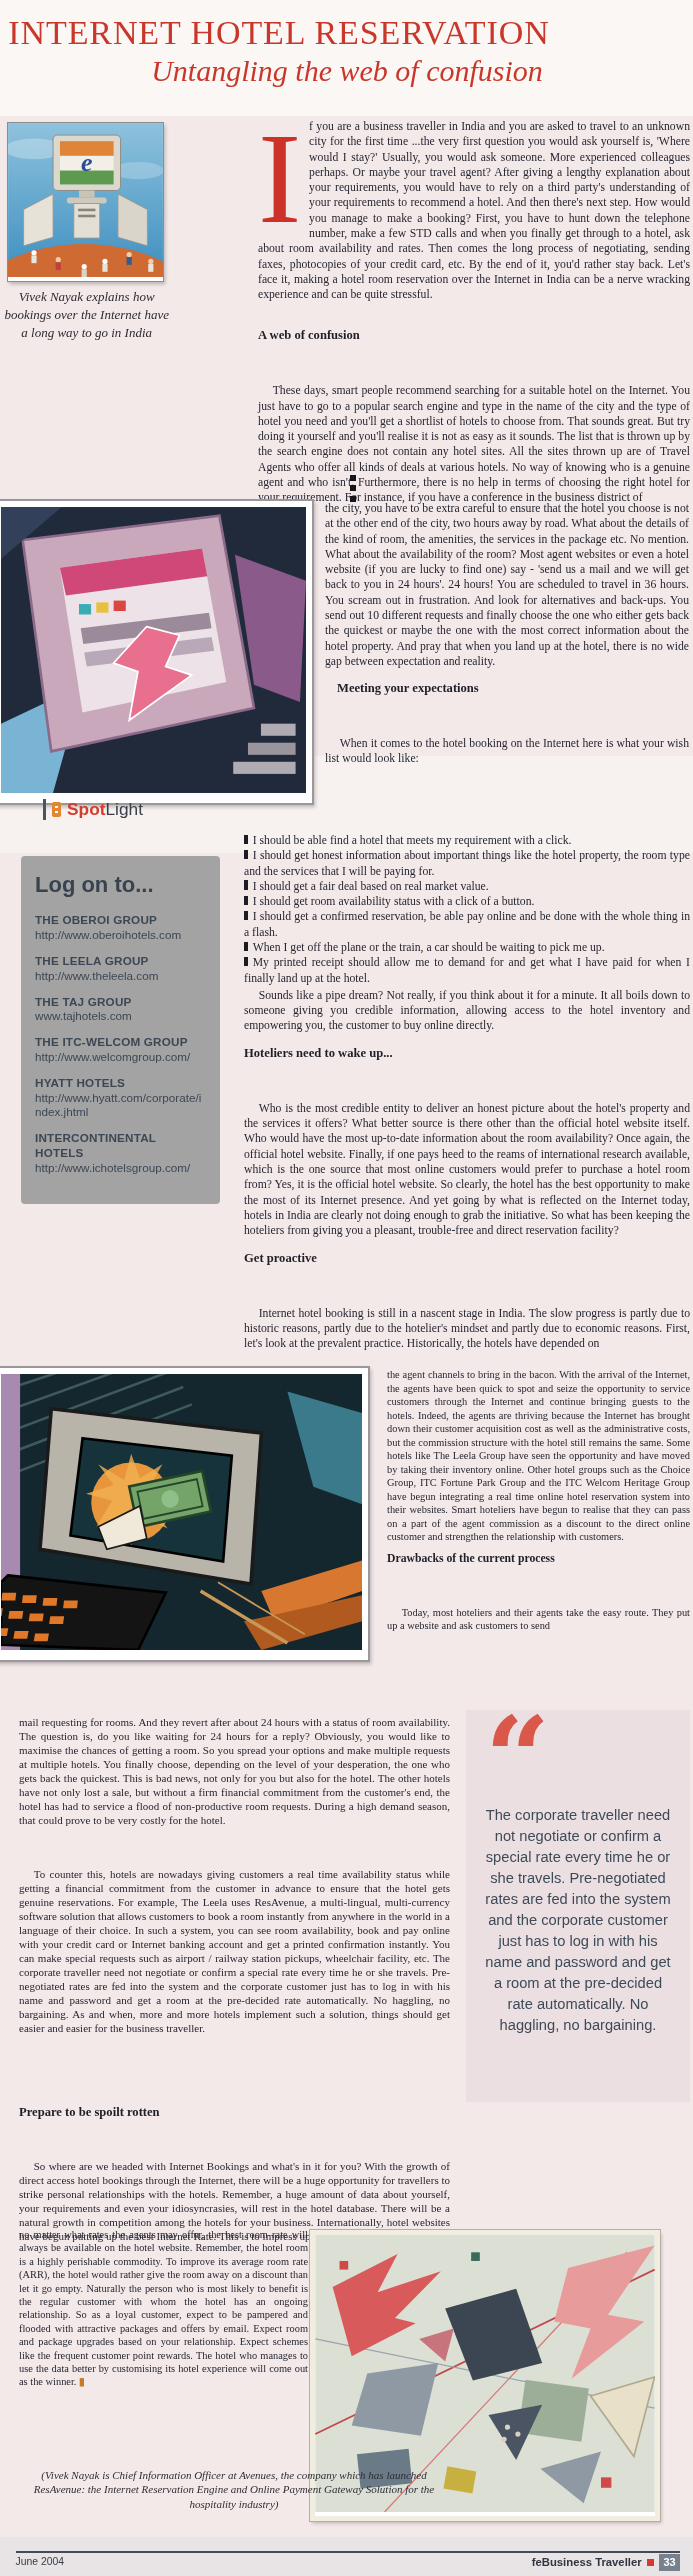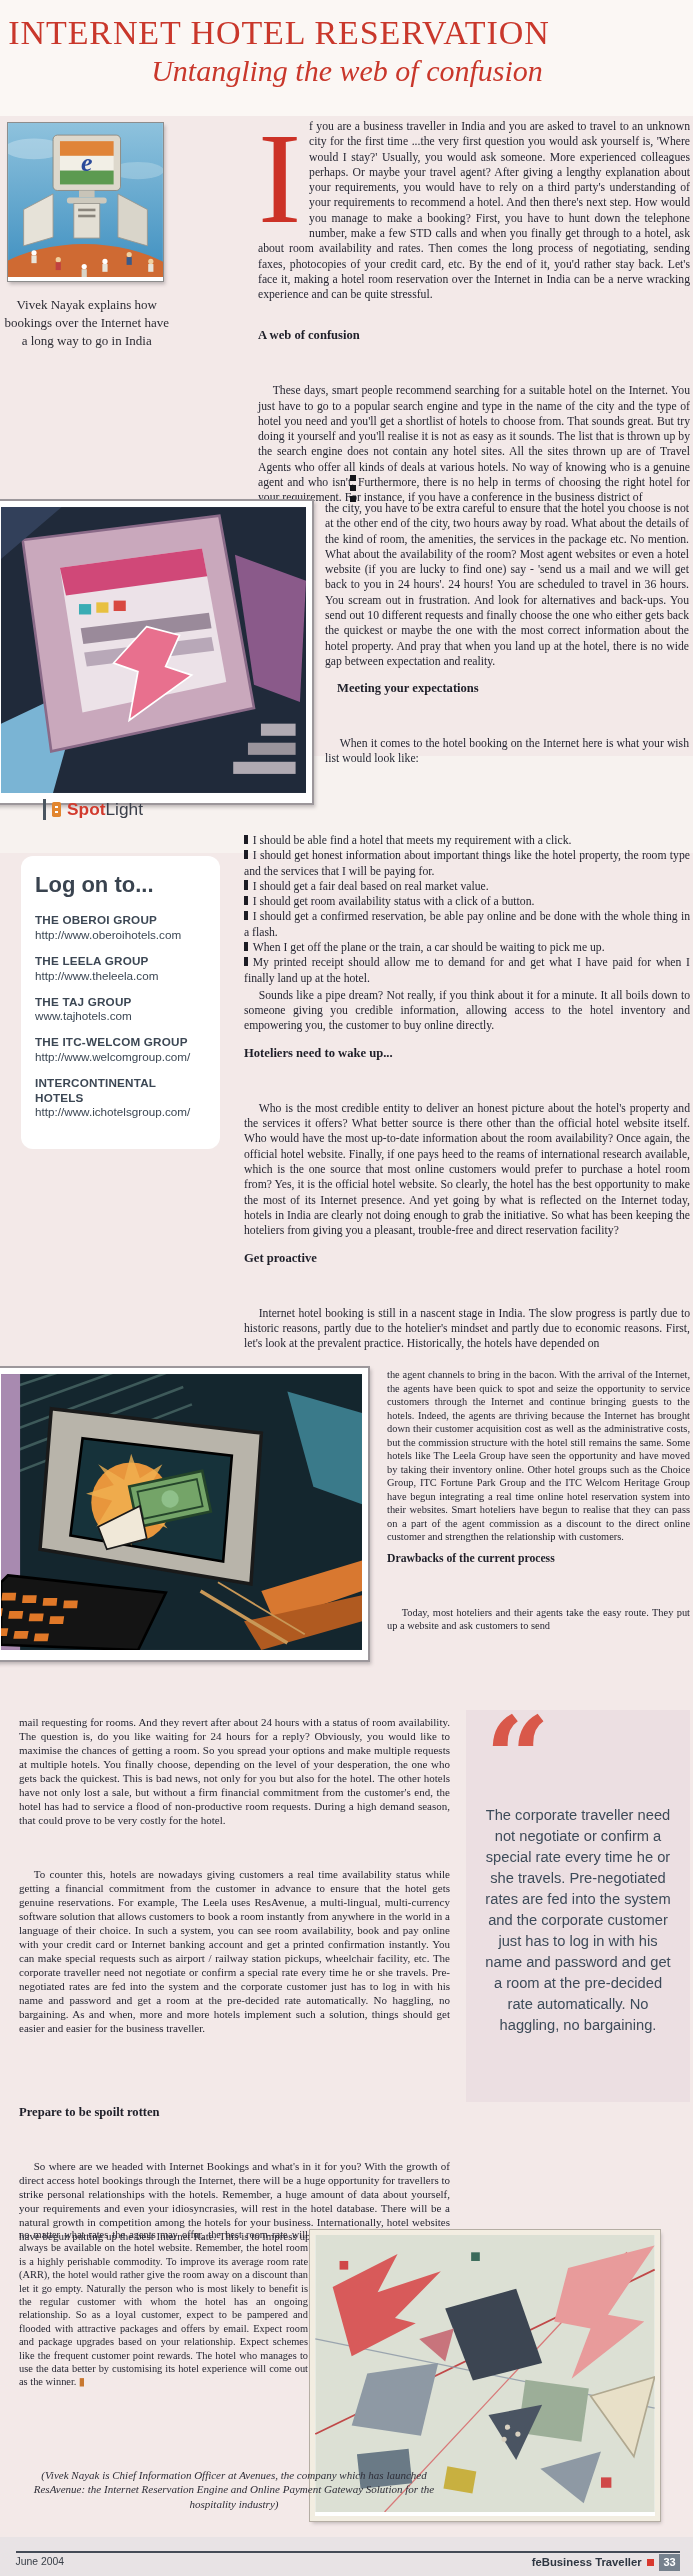--- a/index.html
+++ b/index.html
@@ -12,21 +12,21 @@
 
   #page-title{top:14px;left:0;width:558px;text-align:center;color:#c9372b;font-size:34px;letter-spacing:0.9px;font-family:"Liberation Serif",serif;}
   #page-subtitle{top:54px;left:0;width:694px;text-align:center;color:#c9372b;font-size:30px;font-style:italic;font-family:"Liberation Serif",serif;}
 
   .illus-frame{position:absolute;background:#fff;border:2.6px solid #9c979b;padding:6px;box-shadow:1.7px 2.6px 3.5px rgba(90,80,85,.35);}
   #img1{top:122px;left:7px;border:1.7px solid #8d8d8d;padding:0;}
   #img2{top:499px;left:-7px;}
   #img3{top:1366px;left:-7px;}
   #img4{top:2230px;left:310px;border:5.2px solid #f2ede1;outline:0.9px solid #b5aea4;padding:0;}
 
-  #lead-caption{top:288px;left:1.7px;width:170px;text-align:center;font-size:13px;line-height:18px;color:#2c2c34;margin-top:8px;}
+  #lead-caption{top:288px;left:1.7px;width:170px;text-align:center;font-style:italic;font-size:13px;line-height:18px;color:#2c2c34;}
 
   .body-txt{font-size:11.7px;line-height:15.3px;color:#262733;text-align:justify;}
   .h-sec{font-weight:bold;font-size:12.6px;color:#1e1f29;margin:0 0 3.5px 0;text-align:left;}
   p{margin:0;}
   .indent{text-indent:14.7px;margin-top:40px;}
 
   #intro-block{top:119px;left:258px;width:432px;}
   #intro-dropcap{float:left;color:#cc3227;font-size:130px;line-height:109px;padding:5.2px 7.8px 0 0;font-family:"Liberation Serif",serif;}
 
   #sec-web-a{top:328px;left:258px;width:432px;}
@@ -37,21 +37,21 @@
   #antenna-dots span{display:block;width:6px;height:6px;background:#15151a;margin-bottom:4.3px;}
 
   #spot-head{top:799px;left:19px;display:flex;align-items:center;gap:6px;font-family:"Liberation Sans",sans-serif;padding-left:24px;}
   #spot-line{width:2.6px;height:21px;background:#4a5560;}
   #spot-icon{width:9.5px;height:14.7px;background:#e2862f;border-radius:1.7px;position:relative;}
   #spot-icon i{position:absolute;left:3.5px;width:2.6px;height:2.6px;background:#fff;}
   #spot-icon i.d1{top:3.5px;} #spot-icon i.d2{top:8.7px;}
   #spot-word{font-size:17.3px;font-weight:bold;}
   #spot-word .red{color:#d23b2e;} #spot-word .dark{color:#3a3f4a;font-weight:normal;}
 
-  #spot-box{top:856px;left:21px;width:199px;background:#ffffff;border-radius:12px;padding:15.6px 14px 17.3px 14px;box-sizing:border-box;font-family:"Liberation Sans",sans-serif;color:#3c4754;}
+  #spot-box{top:856px;left:21px;width:199px;background:#a3a3a3;border-radius:4px;padding:15.6px 14px 17.3px 14px;box-sizing:border-box;font-family:"Liberation Sans",sans-serif;color:#3c4754;}
   #spot-box h2{margin:0 0 15.6px 0;font-size:22px;color:#39434f;}
   .hotel-entry{margin-bottom:11.3px;}
   .hotel-name{font-weight:bold;font-size:11.7px;line-height:14.7px;letter-spacing:0.2px;}
   .hotel-url{font-size:11.7px;line-height:14.7px;word-break:break-all;}
 
   #col-right{top:833px;left:244px;width:446px;}
   .wish{margin:0;}
   .bullet{display:inline-block;width:3.5px;height:9.5px;background:#1c1c24;margin-right:5.2px;}
   #col-right .h-sec{margin-top:12px;}
 
@@ -191,20 +191,24 @@
     <div class="hotel-name">THE LEELA GROUP</div>
     <div class="hotel-url">http://www.theleela.com</div>
   </div>
   <div class="hotel-entry">
     <div class="hotel-name">THE TAJ GROUP</div>
     <div class="hotel-url">www.tajhotels.com</div>
   </div>
   <div class="hotel-entry">
     <div class="hotel-name">THE ITC-WELCOM GROUP</div>
     <div class="hotel-url">http://www.welcomgroup.com/</div>
+  </div>
+  <div class="hotel-entry">
+    <div class="hotel-name">HYATT HOTELS</div>
+    <div class="hotel-url">http://www.hyatt.com/corporate/index.jhtml</div>
   </div>
   <div class="hotel-entry">
     <div class="hotel-name">INTERCONTINENTAL HOTELS</div>
     <div class="hotel-url">http://www.ichotelsgroup.com/</div>
   </div>
 </div>
 
 <div id="col-right" class="abs body-txt">
   <p class="wish"><span class="bullet"></span><span>I should be able find a hotel that meets my requirement with a click.</span></p>
   <p class="wish"><span class="bullet"></span><span>I should get honest information about important things like the hotel property, the room type and the services that I will be paying for.</span></p>

